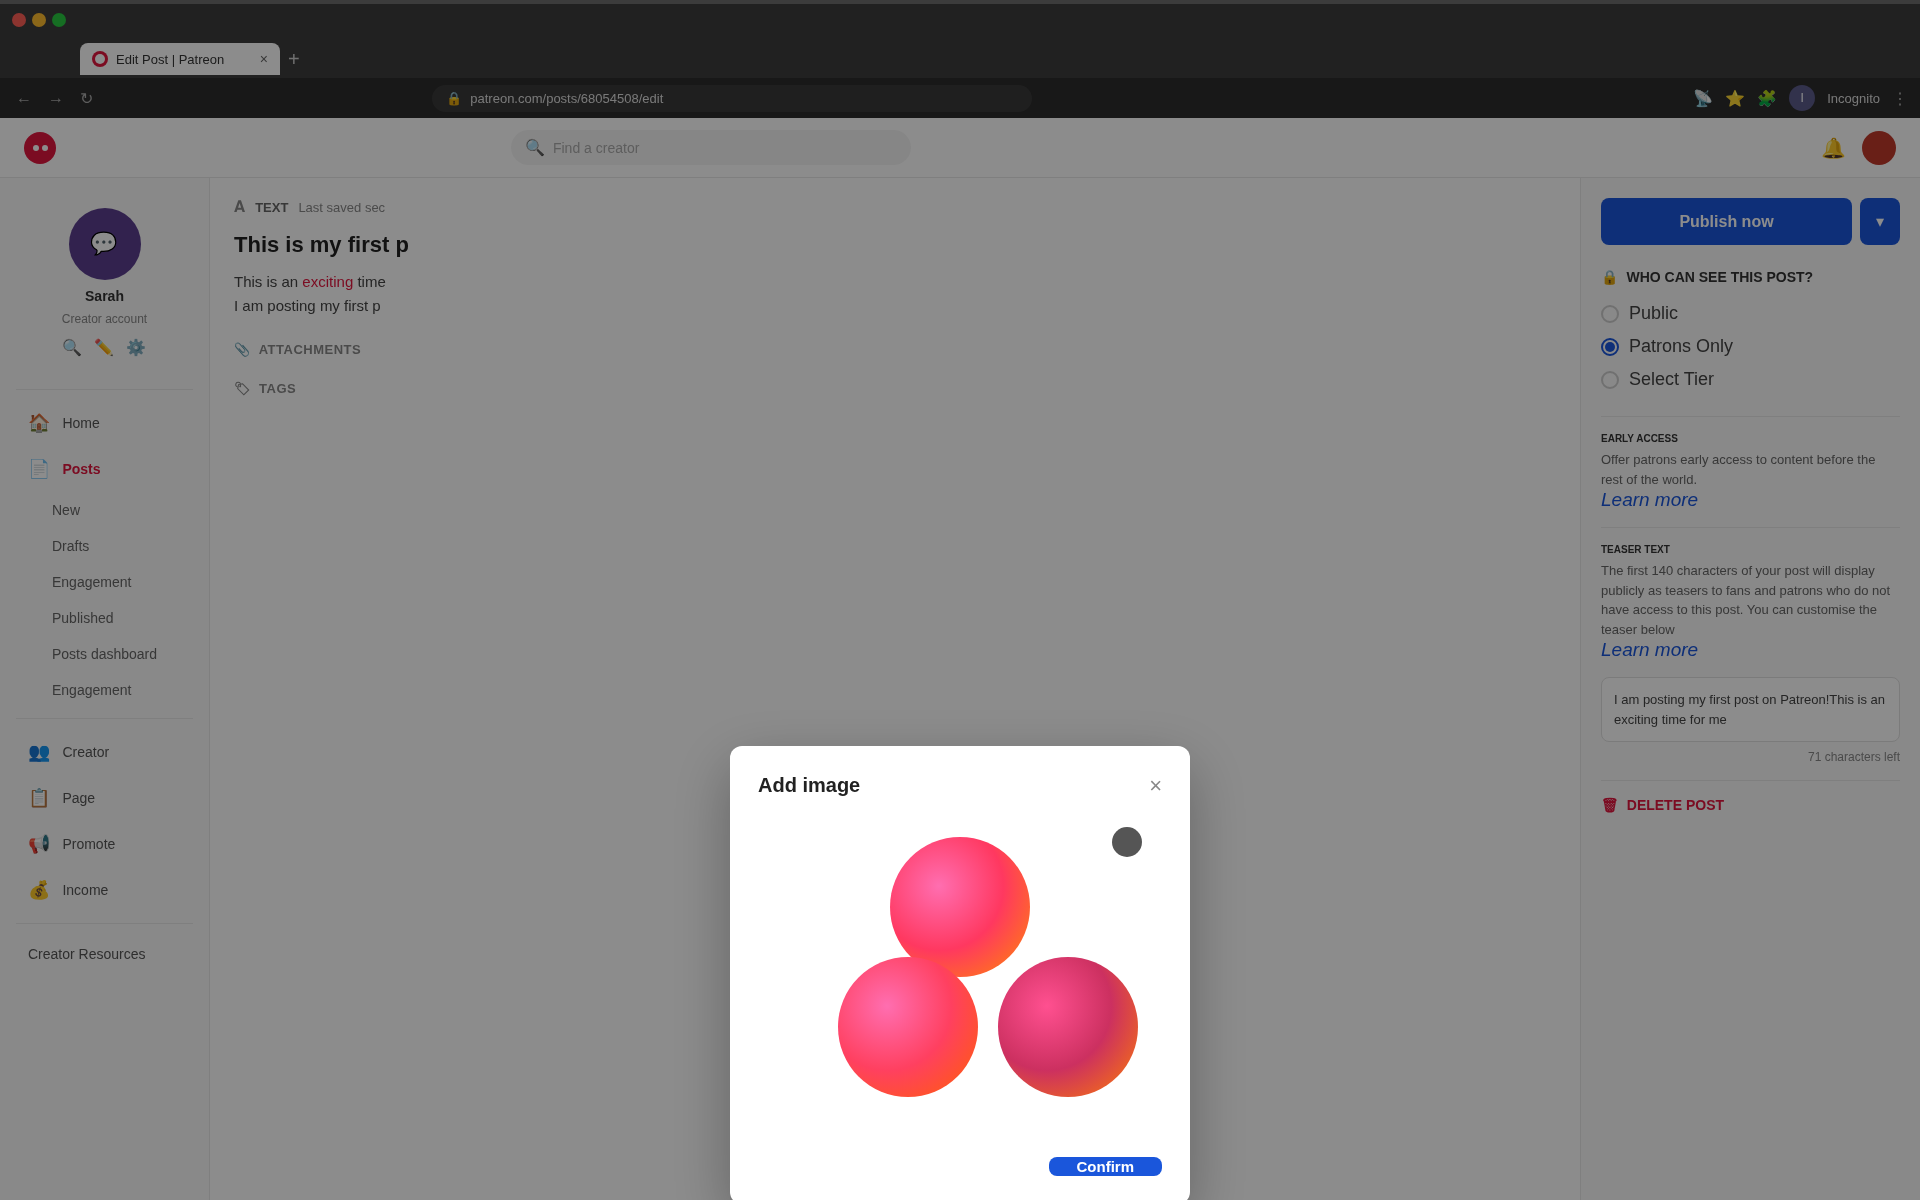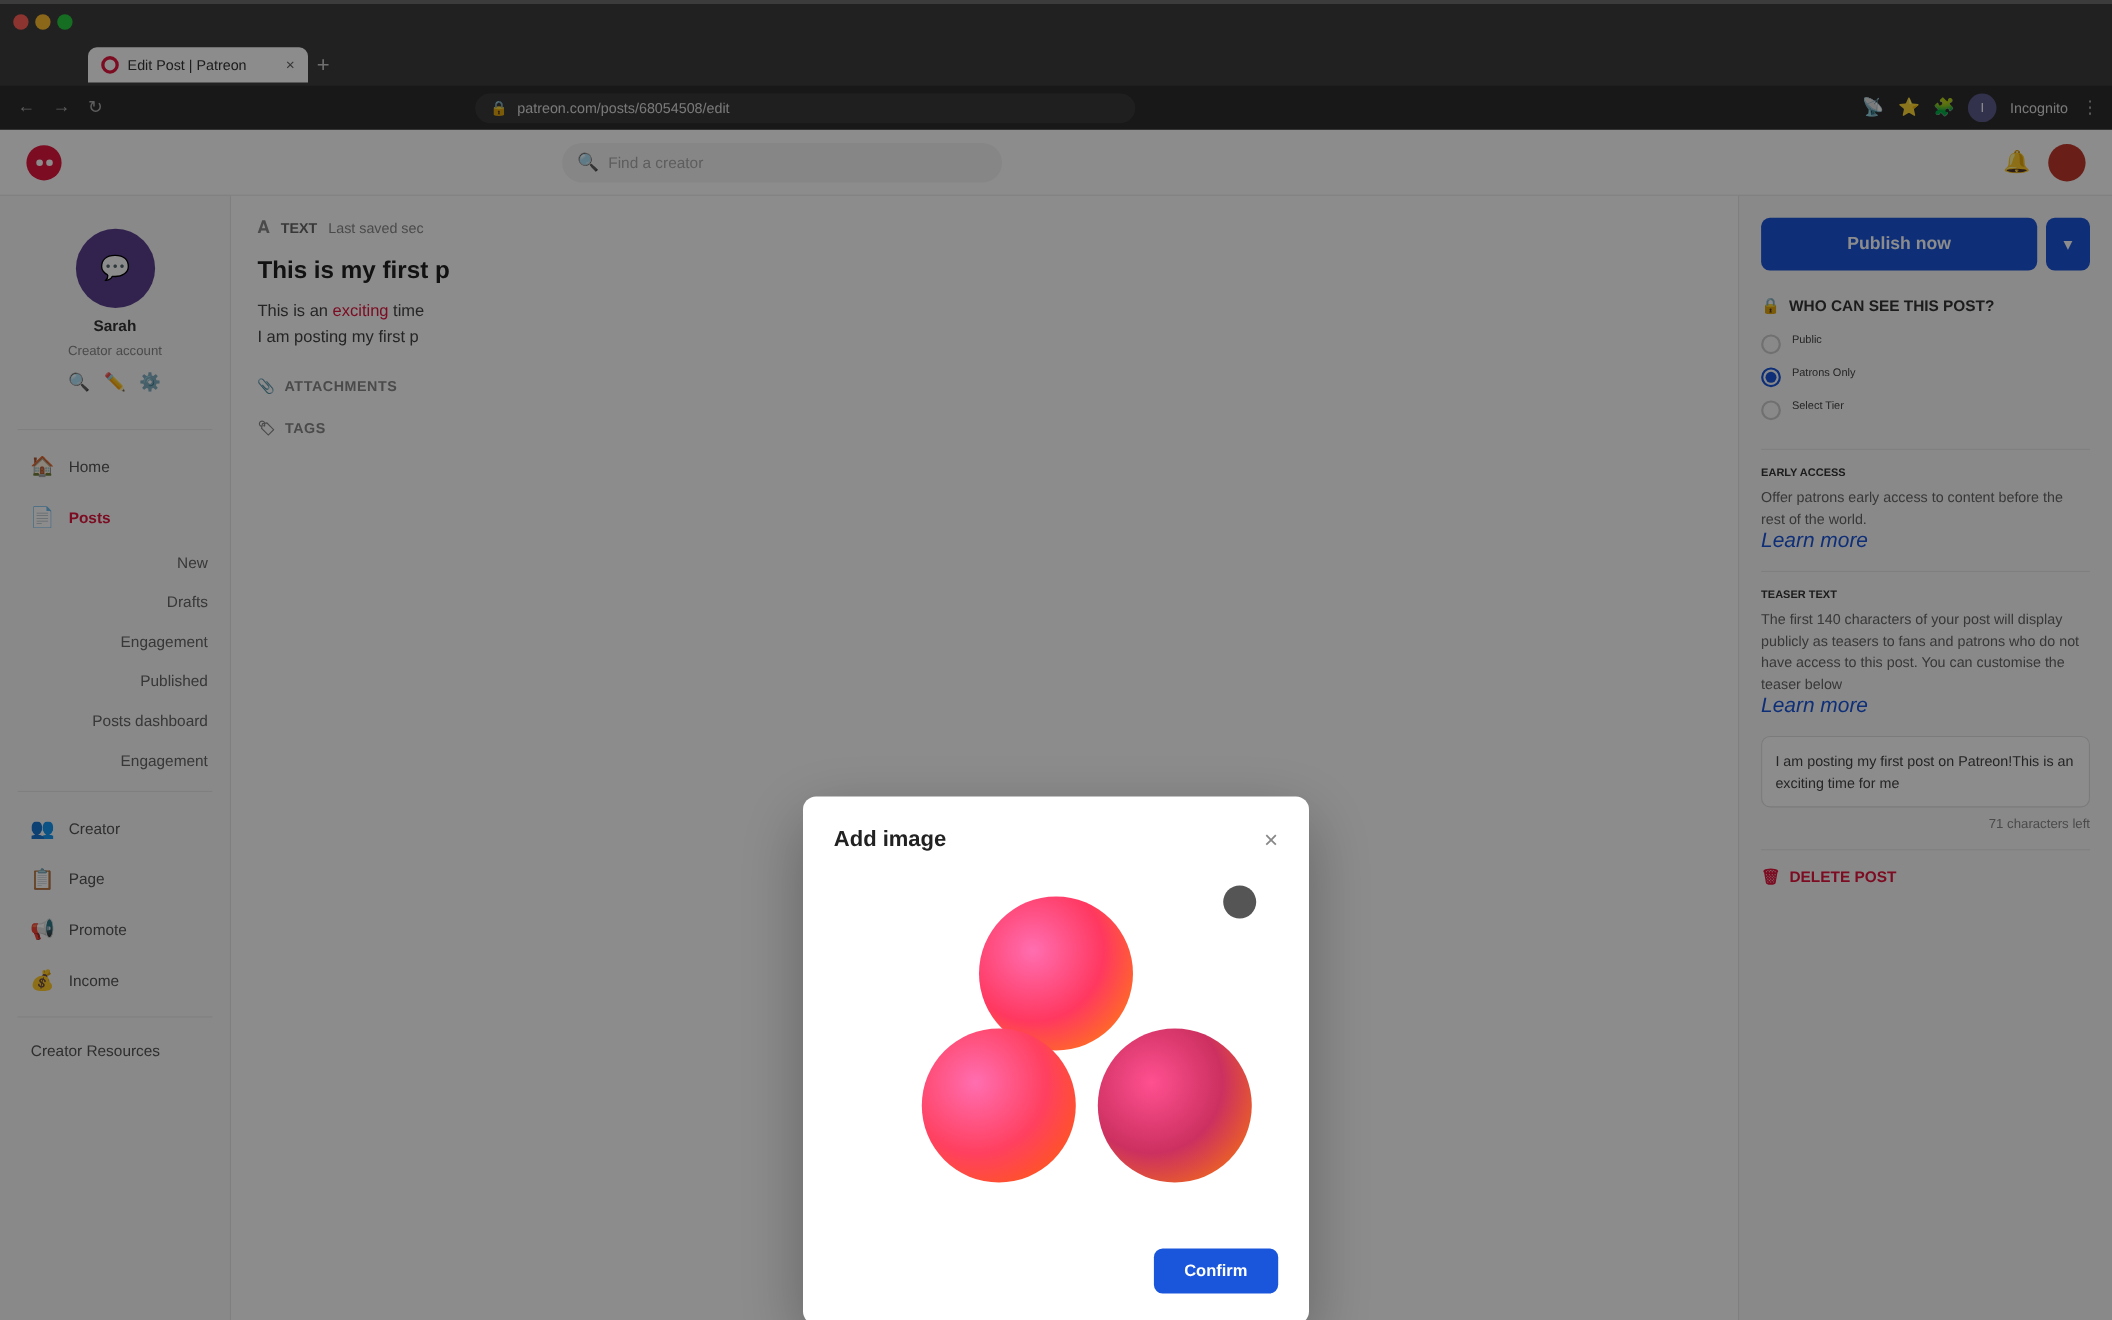--- a/index.html
+++ b/index.html
@@ -33,40 +33,40 @@
     .sidebar-profile { display: flex; flex-direction: column; align-items: center; padding: 10px 20px 20px; gap: 8px; }
     .avatar-circle { width: 72px; height: 72px; border-radius: 50%; background: #5b3f8e; display: flex; align-items: center; justify-content: center; color: white; font-size: 22px; }
     .profile-name { font-size: 14px; font-weight: 600; color: #333; }
     .profile-role { font-size: 12px; color: #888; }
     .sidebar-icons { display: flex; gap: 12px; margin-top: 4px; }
     .sidebar-icon-btn { background: none; border: none; color: #888; cursor: pointer; font-size: 16px; }
     .sidebar-divider { height: 1px; background: #e8e8e8; margin: 8px 16px; }
     .sidebar-nav-item { display: flex; align-items: center; gap: 12px; padding: 10px 20px; cursor: pointer; color: #555; font-size: 14px; border-radius: 6px; margin: 0 8px; }
     .sidebar-nav-item.active { color: #e1173f; font-weight: 600; }
     .sidebar-nav-item .nav-icon { font-size: 18px; min-width: 22px; text-align: center; }
-    .sidebar-sub-item { padding: 8px 20px 8px 52px; cursor: pointer; color: #666; font-size: 14px; text-align: right; }
+    .sidebar-sub-item { padding: 8px 20px 8px 52px; cursor: pointer; color: #666; font-size: 14px; }
 
     
     .main-content { flex: 1; padding: 20px 24px; overflow-y: auto; background: #ffffff; position: relative; }
     .post-editor-header { display: flex; align-items: center; gap: 10px; margin-bottom: 16px; color: #888; font-size: 13px; }
     .post-editor-header .icon { font-size: 16px; }
     .post-title { font-size: 22px; font-weight: 600; color: #222; margin-bottom: 12px; }
     .post-body { font-size: 15px; color: #444; line-height: 1.6; }
     .post-body a { color: #e1173f; text-decoration: none; }
     .section-header { display: flex; align-items: center; gap: 8px; color: #888; font-size: 13px; font-weight: 600; margin-top: 24px; margin-bottom: 8px; text-transform: uppercase; letter-spacing: 0.5px; }
     .tags-input { border: 1px solid #e0e0e0; border-radius: 6px; padding: 8px 12px; width: 100%; font-size: 14px; color: #aaa; outline: none; }
 
     
     .right-panel { width: 340px; padding: 20px; background: #f9f9f9; border-left: 1px solid #e8e8e8; overflow-y: auto; }
     .publish-row { display: flex; gap: 8px; margin-bottom: 24px; }
     .publish-btn { flex: 1; background: #1a56db; color: white; border: none; border-radius: 8px; padding: 14px 20px; font-size: 16px; font-weight: 600; cursor: pointer; }
     .dropdown-btn { background: #1a56db; color: white; border: none; border-radius: 8px; padding: 14px 16px; font-size: 16px; cursor: pointer; }
     .visibility-section { margin-bottom: 20px; }
     .visibility-title { display: flex; align-items: center; gap: 8px; font-size: 14px; font-weight: 700; color: #333; margin-bottom: 12px; }
-    .radio-option { display: flex; align-items: flex-start; gap: 10px; padding: 6px 0; cursor: pointer; font-size: 10px; color: #444; }
+    .radio-option { display: flex; align-items: center; gap: 10px; padding: 6px 0; cursor: pointer; font-size: 18px; color: #444; }
     .radio-circle { width: 18px; height: 18px; border-radius: 50%; border: 2px solid #ccc; display: flex; align-items: center; justify-content: center; }
     .radio-circle.selected { border-color: #1a56db; }
     .radio-inner { width: 10px; height: 10px; border-radius: 50%; background: #1a56db; }
     .section-divider { height: 1px; background: #e8e8e8; margin: 16px 0; }
     .info-section { margin-bottom: 16px; }
     .info-title { font-size: 10px; font-weight: 700; color: #333; margin-bottom: 6px; }
     .info-text { font-size: 13px; color: #666; line-height: 1.5; }
     .info-link { color: #1a56db; text-decoration: none; font-size: 19px; cursor: pointer; font-style: italic; }
     .teaser-box { border: 1px solid #e0e0e0; border-radius: 8px; background: white; padding: 12px; font-size: 13px; color: #444; line-height: 1.5; margin-bottom: 8px; }
     .char-count { text-align: right; font-size: 12px; color: #888; }
@@ -90,21 +90,21 @@
     .modal-header { display: flex; align-items: center; justify-content: space-between; margin-bottom: 20px; }
     .modal-title { font-size: 20px; font-weight: 700; color: #222; }
     .modal-close { background: none; border: none; font-size: 22px; color: #888; cursor: pointer; line-height: 1; }
     .modal-body { position: relative; min-height: 300px; display: flex; justify-content: center; align-items: center; }
     .image-preview-area { position: relative; width: 100%; height: 320px; }
     .circle-1 { position: absolute; width: 140px; height: 140px; border-radius: 50%; background: radial-gradient(circle at 35% 35%, #ff6eb0, #ff3860, #ff8c00); top: 20px; left: 50%; transform: translateX(-50%); }
     .circle-2 { position: absolute; width: 140px; height: 140px; border-radius: 50%; background: radial-gradient(circle at 35% 35%, #ff6eb0, #ff4060, #ff6000); top: 140px; left: 80px; }
     .circle-3 { position: absolute; width: 140px; height: 140px; border-radius: 50%; background: radial-gradient(circle at 35% 35%, #ff5090, #cc3060, #ff8000); top: 140px; left: 240px; }
     .corner-dot { position: absolute; width: 30px; height: 30px; border-radius: 50%; background: #555; top: 10px; right: 20px; }
     .modal-footer { display: flex; justify-content: flex-end; margin-top: 20px; }
-    .confirm-btn { background: #1a56db; color: white; border: none; border-radius: 8px; padding: 12px 28px; font-size: 15px; font-weight: 600; cursor: pointer; }
+    .confirm-btn { background: #1a56db; color: white; border: none; border-radius: 8px; padding: 1px 28px; font-size: 15px; font-weight: 600; cursor: pointer; }
   </style>
 </head>
 <body>
 
 <div class="browser-chrome">
   <div class="browser-titlebar">
     <div class="traffic-lights">
       <div class="traffic-light tl-red"></div>
       <div class="traffic-light tl-yellow"></div>
       <div class="traffic-light tl-green"></div>

